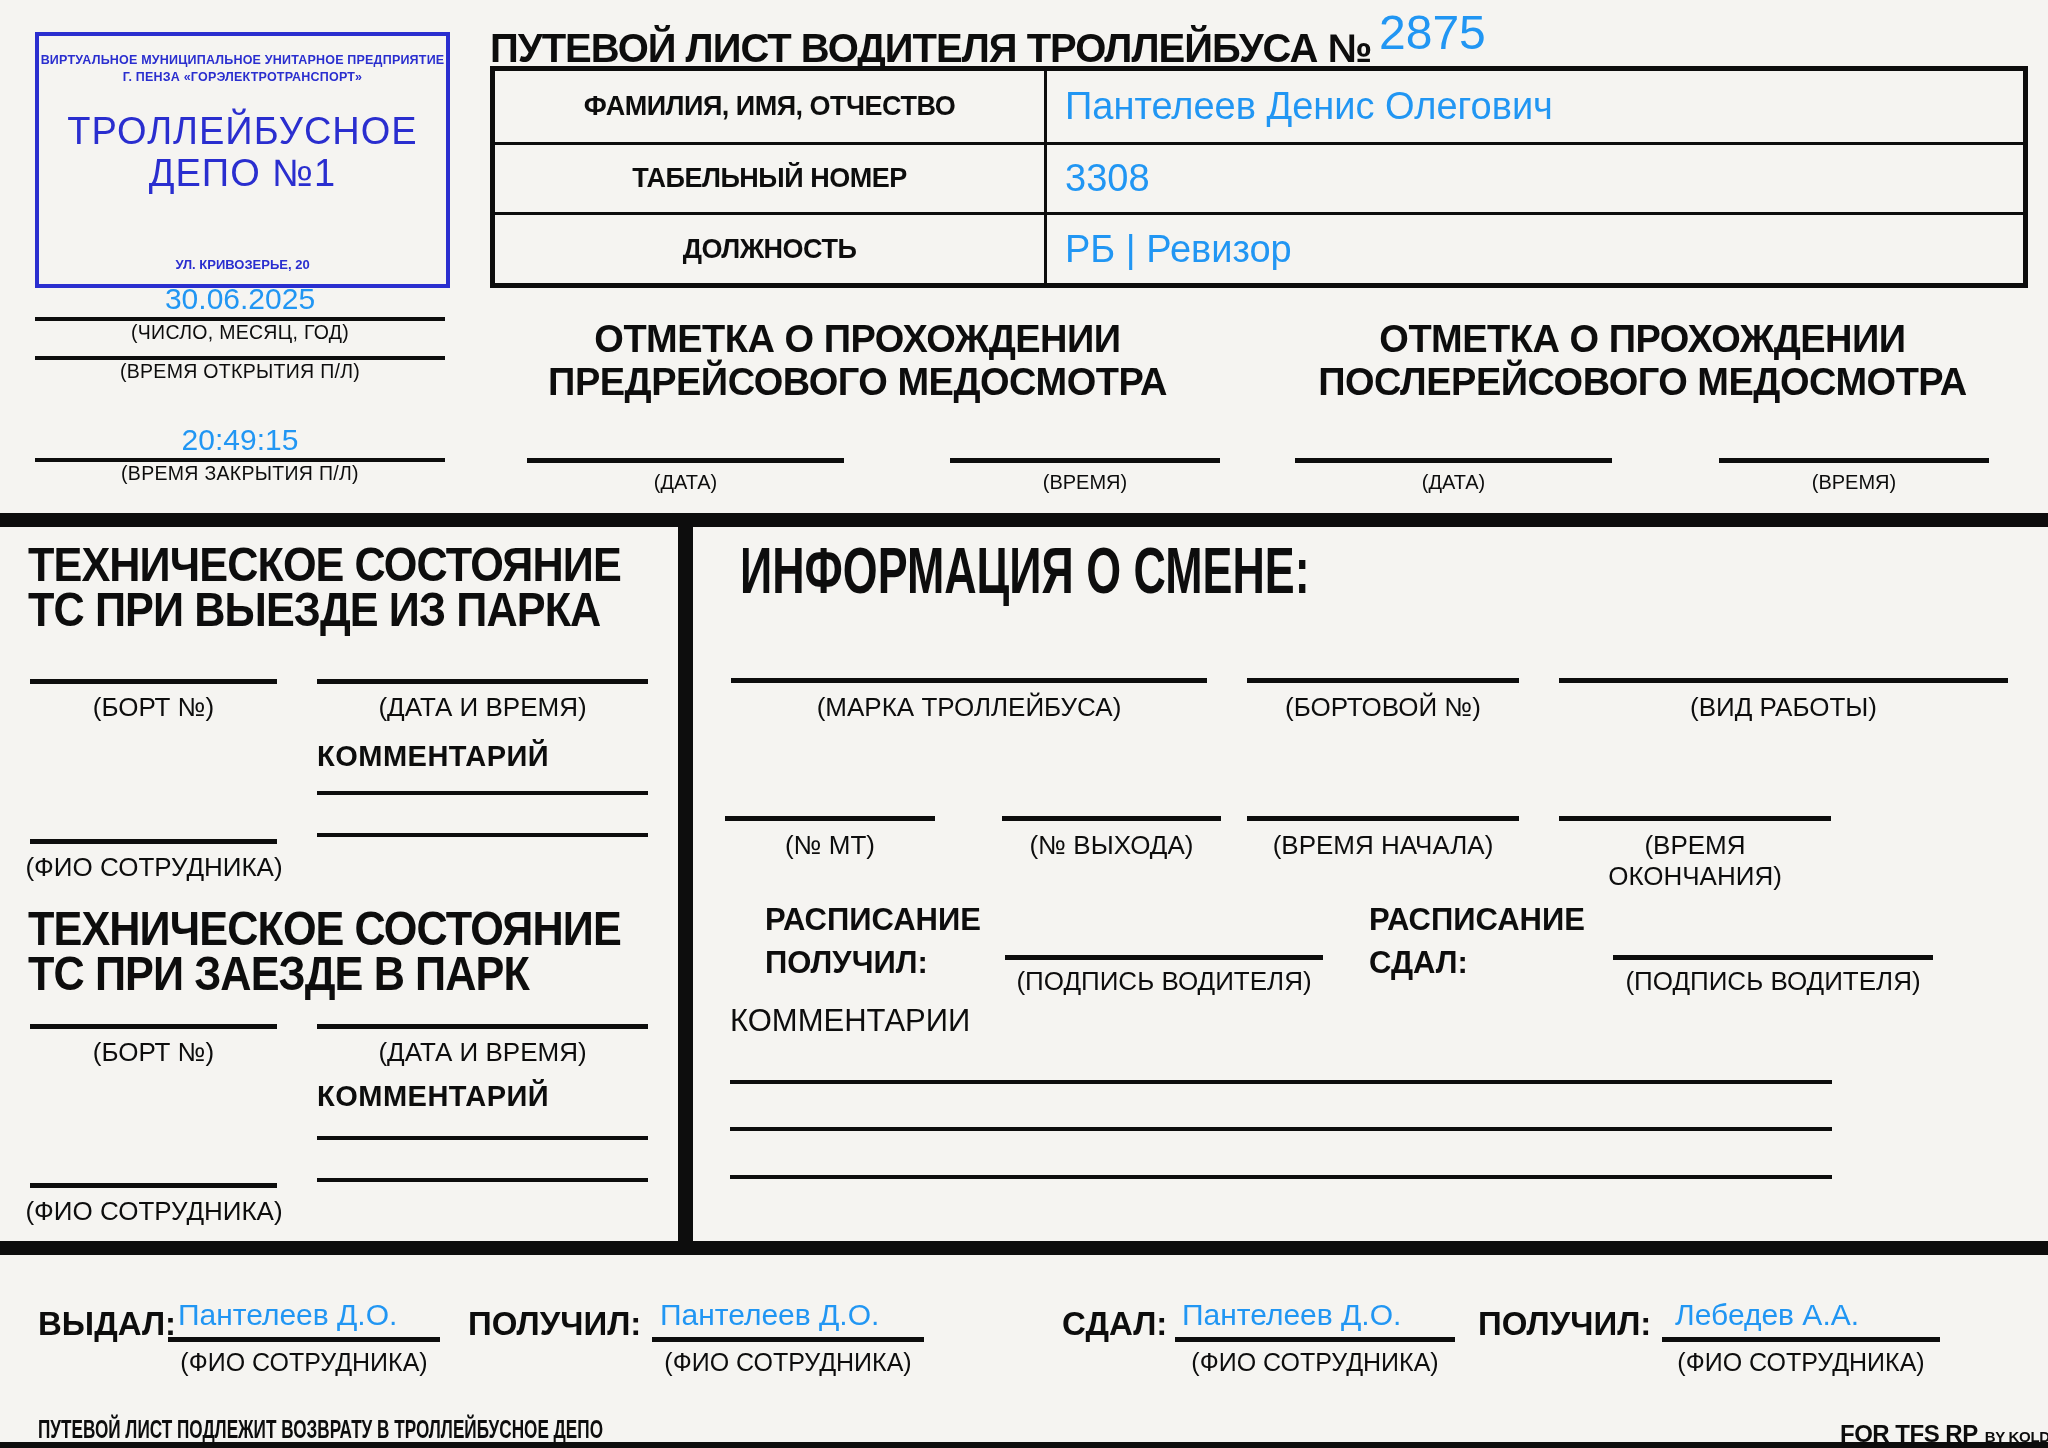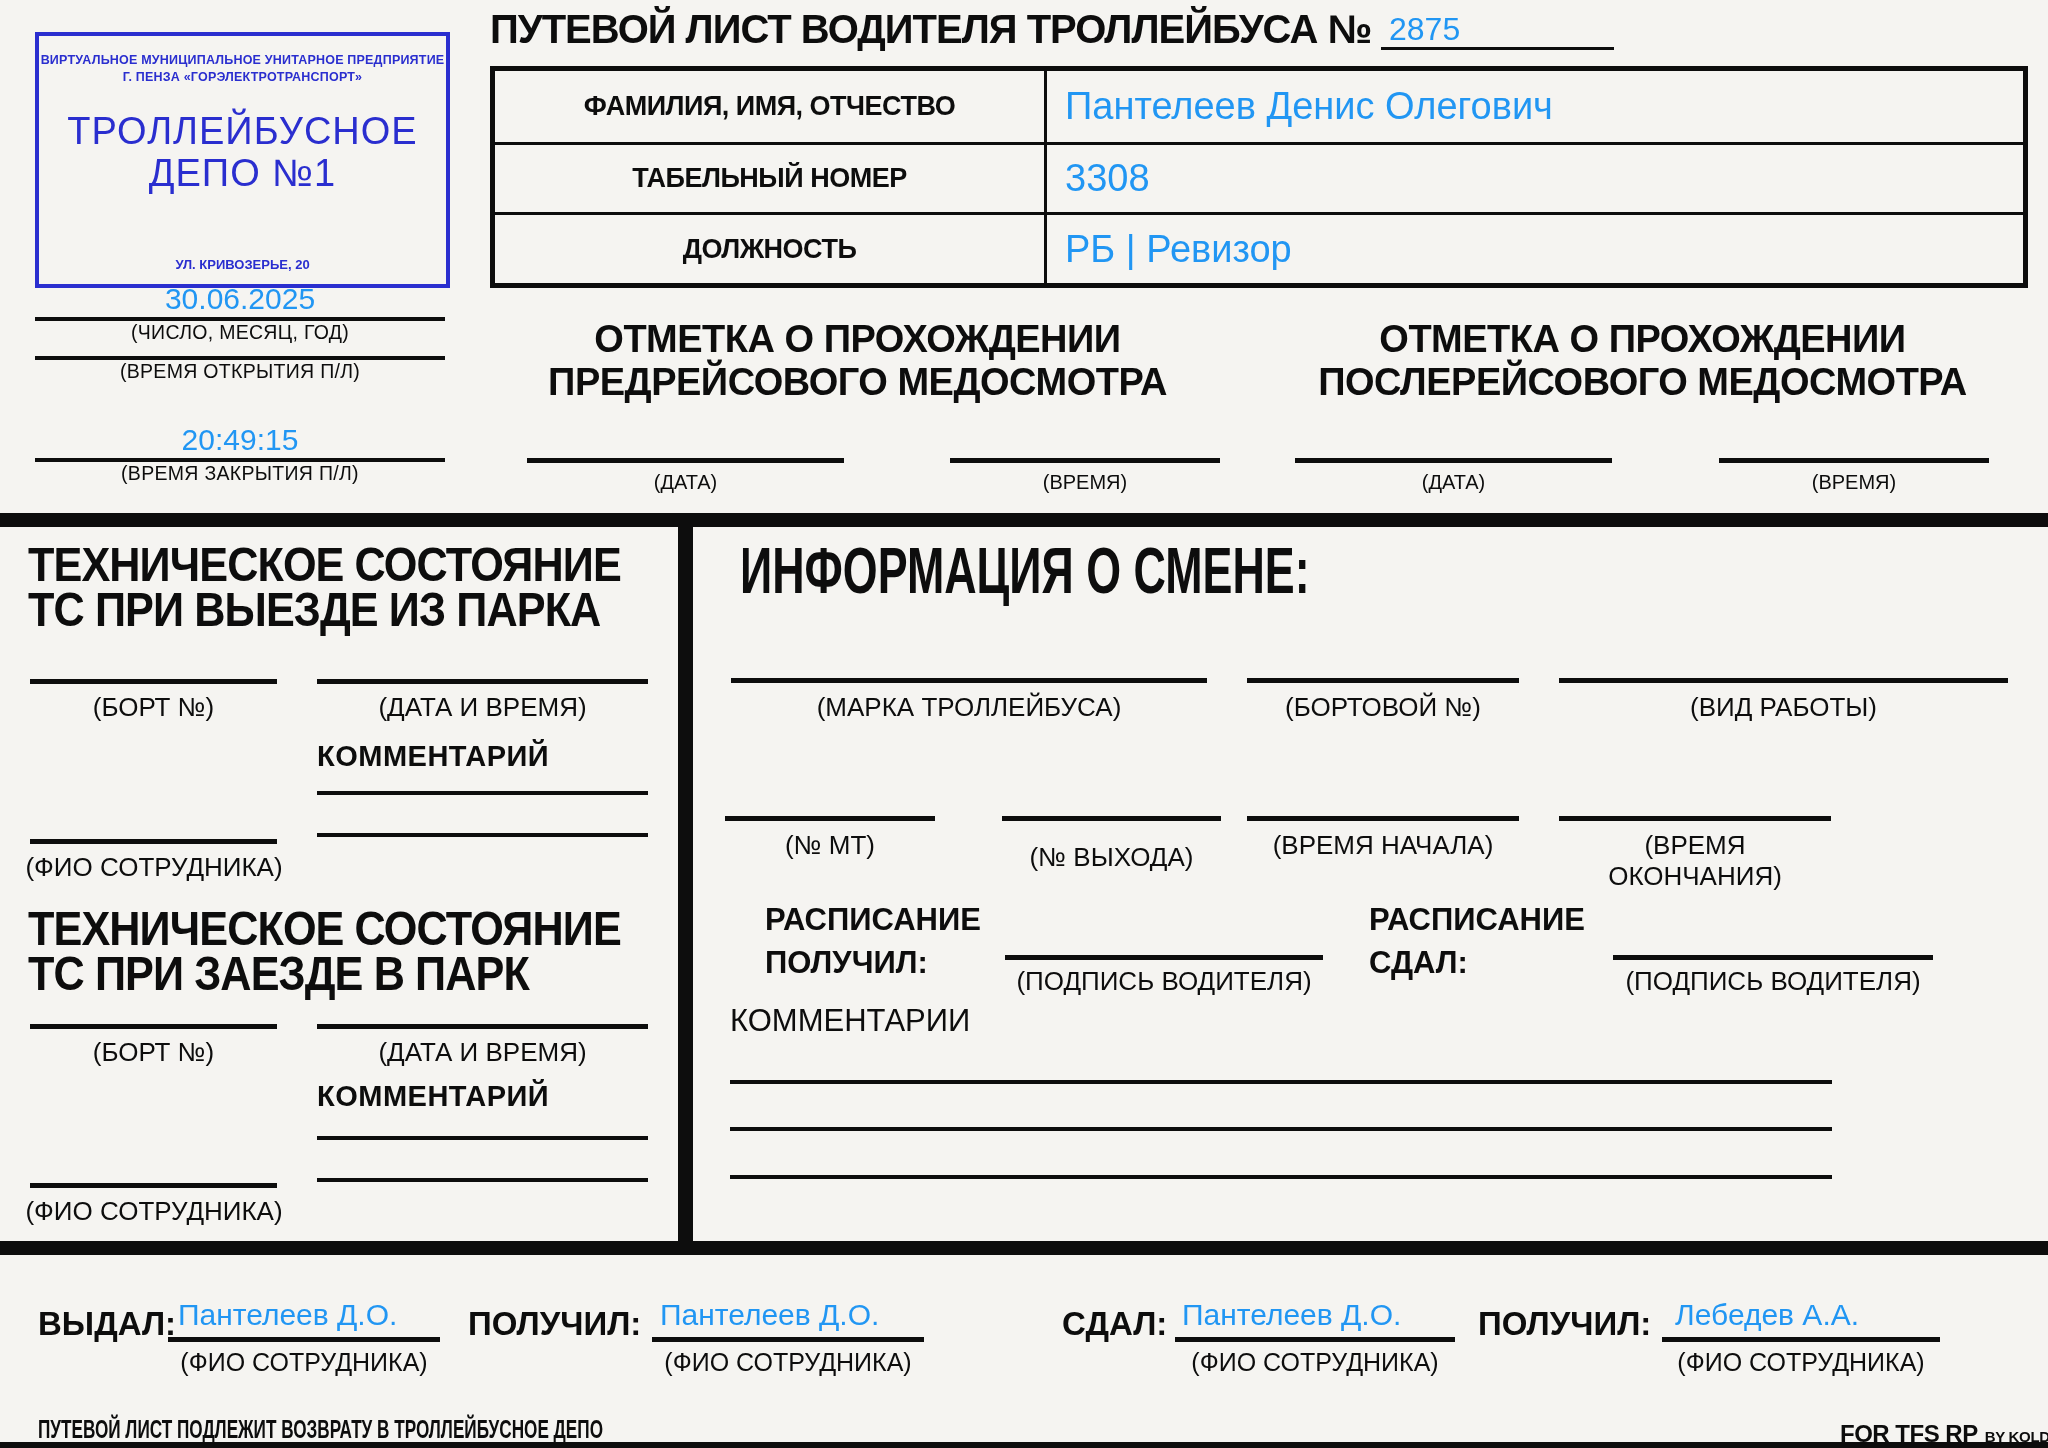--- a/index.html
+++ b/index.html
@@ -26,22 +26,22 @@
 
   
   .dateblock{left:35px;width:410px;text-align:center;}
   .dateblock .val{font-size:30px;line-height:32px;display:block;}
   .dateblock .dline{display:block;height:4px;background:var(--ink);margin-top:2px;}
   .dateblock .dlbl{display:block;font-size:19.5px;margin-top:0;letter-spacing:.3px;}
 
   
   #titlebar{left:490px;top:8px;display:flex;align-items:flex-end;}
   #titlebar .t{font-size:40px;font-weight:bold;letter-spacing:-1px;line-height:1.05;}
-  #titlebar .num{font-size:32px;line-height:1.05;color:var(--hand);margin-left:10px;
-                 min-width:225px;border-bottom:3px solid var(--ink);padding:0 0 0 8px;}
+  #titlebar .num{font-size:48px;line-height:1.05;color:var(--hand);
+                 min-width:225px;border-bottom:3px solid var(--ink);padding:0 0 8px 8px;}
 
   
   #dtable{left:490px;top:66px;width:1528px;height:212px;border:5px solid var(--ink);
           display:grid;grid-template-columns:552px 1fr;grid-template-rows:repeat(3,1fr);}
   #dtable .tl{display:flex;align-items:center;justify-content:center;font-weight:bold;
               font-size:27px;letter-spacing:-.5px;border-right:3px solid var(--ink);}
   #dtable .tv{display:flex;align-items:center;padding-left:18px;font-size:38px;color:var(--hand);}
   #dtable .bt{border-top:3px solid var(--ink);text-align:right;}
 
   
@@ -173,21 +173,21 @@
   <div class="ln" style="left:731px;top:678px;width:476px;height:5px;"></div>
   <div class="fldlbl" style="left:731px;top:692px;width:476px;">(МАРКА ТРОЛЛЕЙБУСА)</div>
   <div class="ln" style="left:1247px;top:678px;width:272px;height:5px;"></div>
   <div class="fldlbl" style="left:1247px;top:692px;width:272px;">(БОРТОВОЙ №)</div>
   <div class="ln" style="left:1559px;top:678px;width:449px;height:5px;"></div>
   <div class="fldlbl" style="left:1559px;top:692px;width:449px;">(ВИД РАБОТЫ)</div>
 
   <div class="ln" style="left:725px;top:816px;width:210px;height:5px;"></div>
   <div class="fldlbl" style="left:725px;top:830px;width:210px;">(№ МТ)</div>
   <div class="ln" style="left:1002px;top:816px;width:219px;height:5px;"></div>
-  <div class="fldlbl" style="left:1002px;top:830px;width:219px;margin-top:12px;">(№ ВЫХОДА)</div>
+  <div class="fldlbl" style="left:1002px;top:830px;width:219px;">(№ ВЫХОДА)</div>
   <div class="ln" style="left:1247px;top:816px;width:272px;height:5px;"></div>
   <div class="fldlbl" style="left:1247px;top:830px;width:272px;text-align:center;">(ВРЕМЯ НАЧАЛА)</div>
   <div class="ln" style="left:1559px;top:816px;width:272px;height:5px;"></div>
   <div class="fldlbl" style="left:1559px;top:830px;width:272px;">(ВРЕМЯ ОКОНЧАНИЯ)</div>
 
   <div class="abs schedblk" style="left:765px;top:898px;">
     <div>РАСПИСАНИЕ</div>
     <div>ПОЛУЧИЛ:</div>
   </div>
   <div class="ln" style="left:1005px;top:955px;width:318px;height:5px;"></div>

